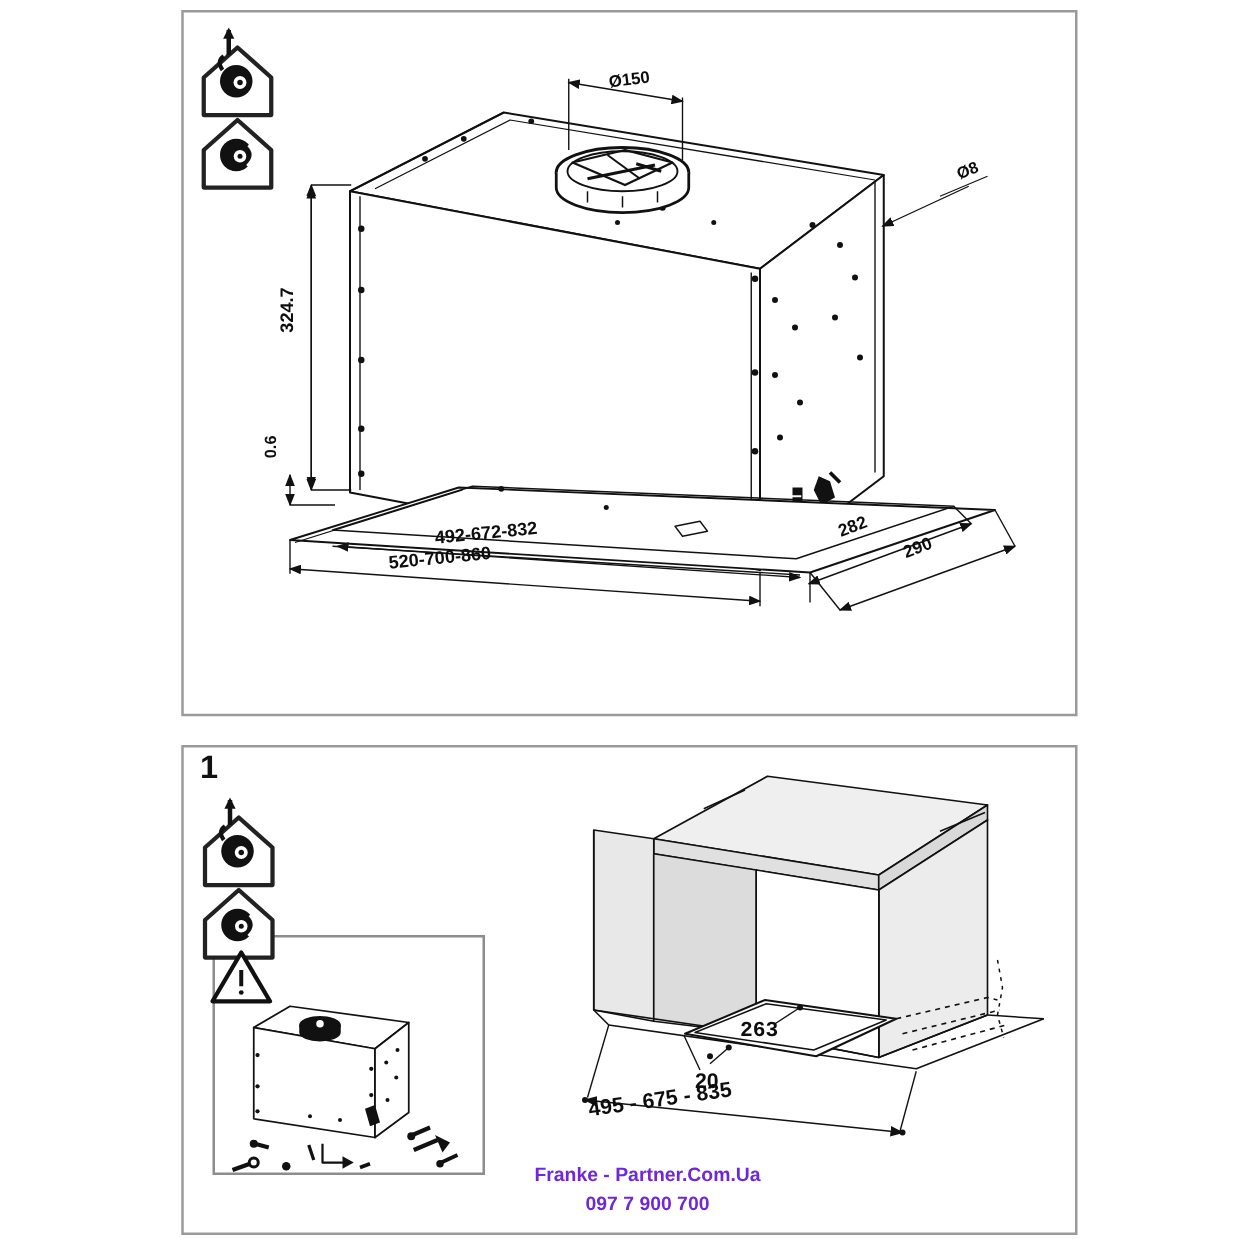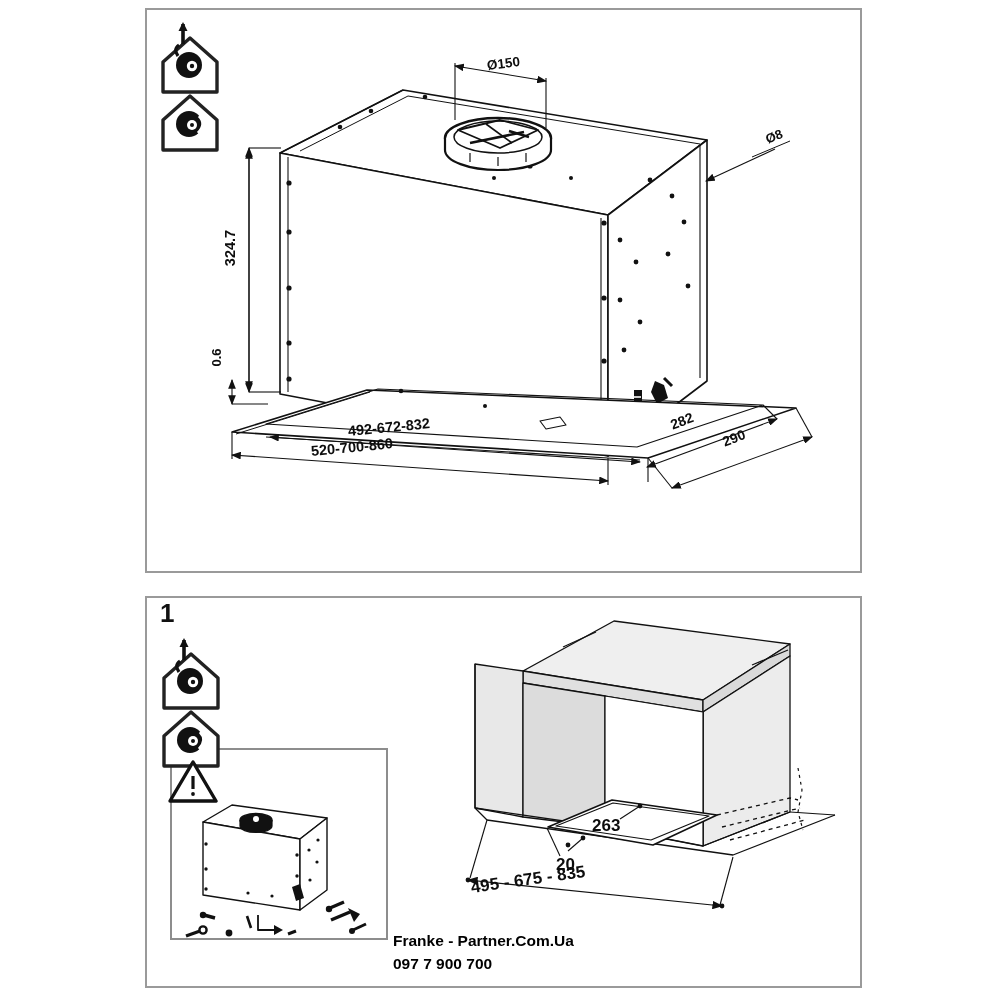--- a/index.html
+++ b/index.html
@@ -14,21 +14,21 @@
 
   .step-num{position:absolute;left:160px;top:598px;font-size:26px;font-weight:bold;
             font-family:"Liberation Sans",sans-serif;letter-spacing:-1px;}
 
   .inset{position:absolute;left:170px;top:748px;width:218px;height:192px;
          border:2px solid #8d8d8d;background:#fff;box-sizing:border-box;}
 
   .dim{position:absolute;font-weight:bold;font-family:"Liberation Sans",sans-serif;
        white-space:nowrap;color:#0d0d0d;}
 
-  .footer{position:absolute;text-align:left;font-weight:bold;color:#000000;}
+  .footer{position:absolute;text-align:center;font-weight:bold;color:#6d28d9;}
   #footer-site{left:393px;top:932px;width:250px;font-size:15.5px;}
   #footer-phone{left:393px;top:955px;width:250px;font-size:15.5px;}
 </style>
 </head>
 <body>
 
 <div class="panel" id="panel-top"></div>
 <div class="panel" id="panel-bottom"></div>
 
 <div class="step-num">1</div>
@@ -309,20 +309,20 @@
 <div class="dim" style="left:207px;top:350px;font-size:13px;transform:rotate(-90deg);transform-origin:center center;">0.6</div>
 
 <div class="dim" style="left:348px;top:423px;font-size:14.5px;transform:rotate(-5.5deg);transform-origin:left center;">492-672-832</div>
 
 <div class="dim" style="left:311px;top:443px;font-size:14.5px;transform:rotate(-5.5deg);transform-origin:left center;">520-700-860</div>
 
 <div class="dim" style="left:671px;top:417px;font-size:14px;transform:rotate(-21deg);transform-origin:left center;">282</div>
 
 <div class="dim" style="left:723px;top:434px;font-size:14px;transform:rotate(-21deg);transform-origin:left center;">290</div>
 
-<div class="dim" style="left:592px;top:816px;font-size:17px;">263</div>
+<div class="dim" style="left:592px;top:816px;font-size:17px;font-family:Liberation Mono, monospace;">263</div>
 
 <div class="dim" style="left:556px;top:855px;font-size:17px;">20</div>
 
 <div class="dim" style="left:471px;top:878px;font-size:17px;transform:rotate(-8deg);transform-origin:left center;">495 - 675 - 835</div>
 
 <div class="footer" id="footer-site">Franke - Partner.Com.Ua</div>
 <div class="footer" id="footer-phone">097 7 900 700</div>
 
 </body></html>

